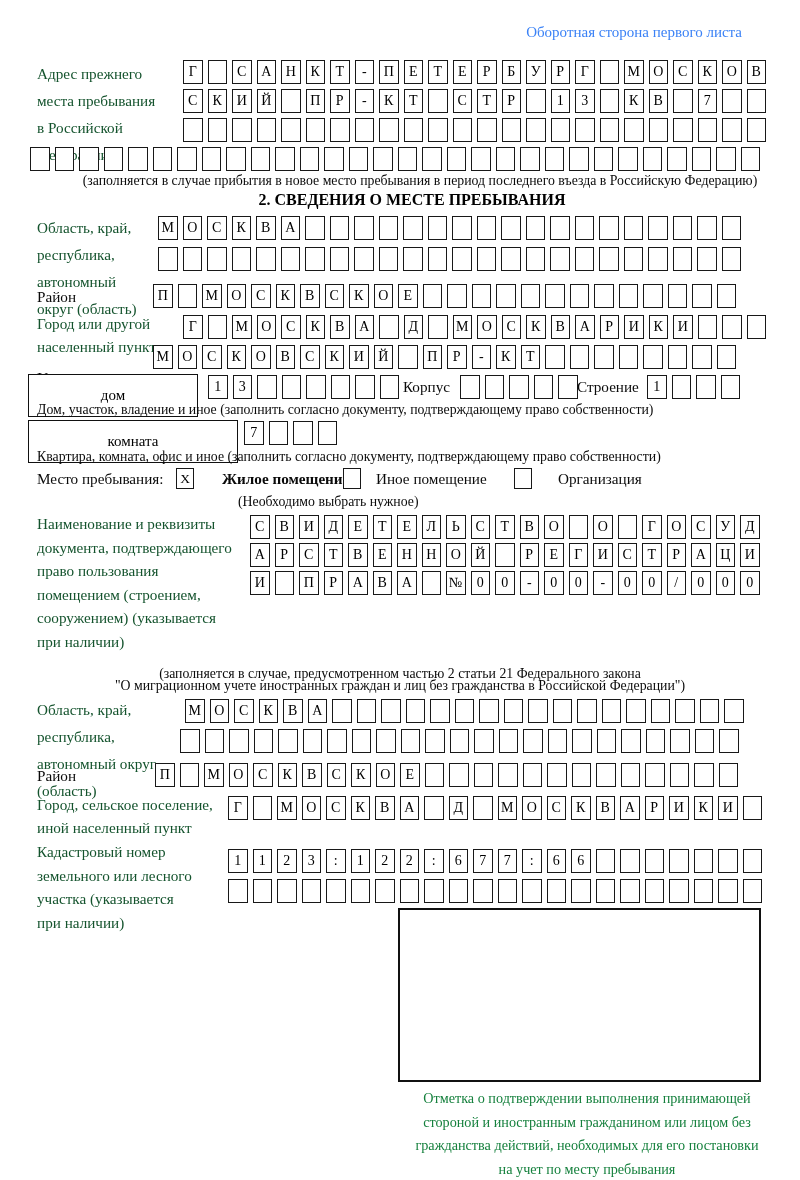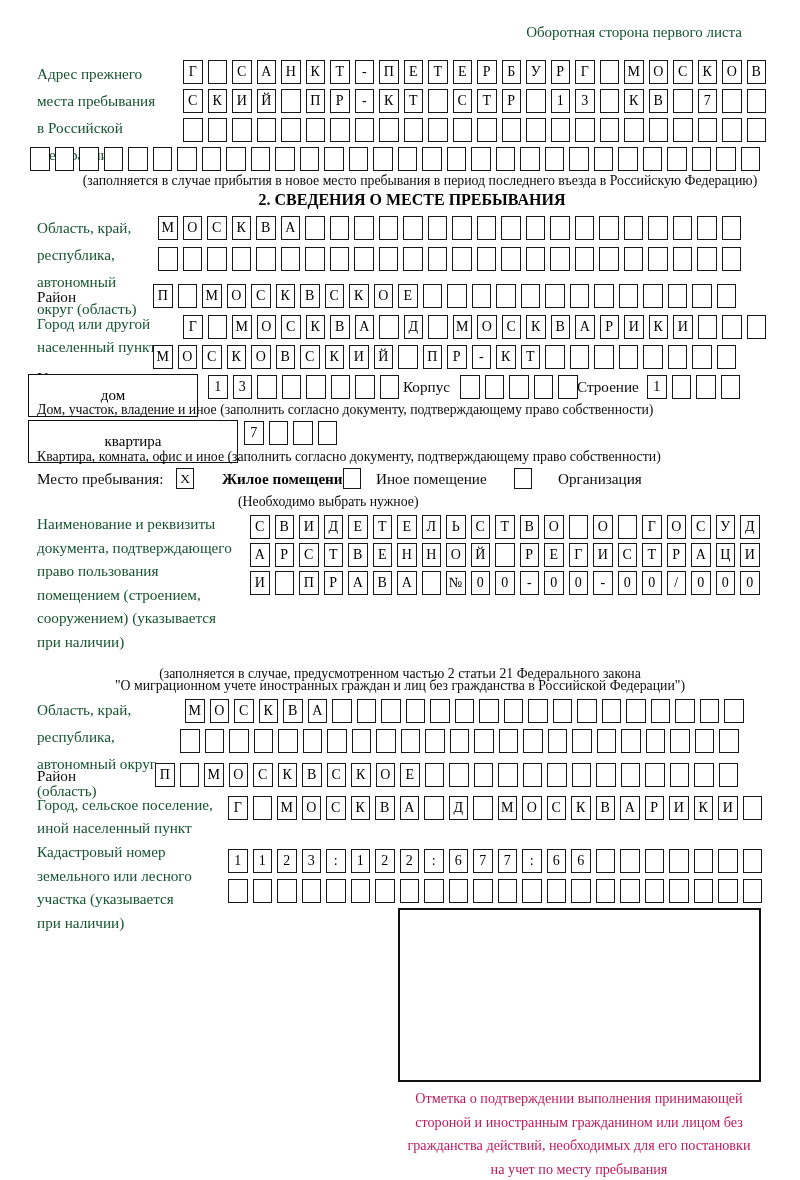--- a/index.html
+++ b/index.html
@@ -39,24 +39,24 @@
     display:flex;align-items:center;justify-content:center;
     font-size:13.5px;background:#fff;
   }
   .inline-label{position:absolute;font-size:15.2px;white-space:nowrap;color:#0a0a0a;}
 
   .stampbox{
     position:absolute;left:398px;top:908px;width:363px;height:174px;
     border:2.5px solid #111;background:#fff;box-sizing:border-box;
   }
   .caption{
-    position:absolute;left:390px;top:1087px;width:378px;
-    text-align:center;font-size:14.2px;line-height:23.5px;white-space:pre-line;color:#be185d;
+    position:absolute;left:398px;top:1087px;width:378px;
+    text-align:center;font-size:14.2px;line-height:23.5px;white-space:pre-line;color:#15803d;
   }
-  .hdr{position:absolute;top:24px;right:58px;font-size:15px;color:#14532d;}
+  .hdr{position:absolute;top:24px;right:58px;font-size:15px;color:#3b82f6;}
 </style>
 </head>
 <body>
 
 <div id="form">
 
   <div class="hdr">Оборотная сторона первого листа</div>
 
   <div class="label" style="top:60px;left:37px;">Адрес прежнего
 места пребывания
@@ -339,21 +339,21 @@
     </div>
   <div class="inline-label" style="top:378px;left:577px;text-align:right;">Строение</div>
   <div class="cellrow" style="top:375px;left:647px;">
       <span class="cell">1</span>
       <span class="cell"></span>
       <span class="cell"></span>
       <span class="cell"></span>
     </div>
   <div class="note" style="top:402px;left:37px;">Дом, участок, владение и иное (заполнить согласно документу, подтверждающему право собственности)</div>
 
-  <div class="labelbox" style="top:420px;left:28px;width:210px;">квартира</div>
+  <div class="labelbox" style="top:420px;left:28px;width:210px;">комната</div>
   <div class="cellrow" style="top:421px;left:244px;">
       <span class="cell">7</span>
       <span class="cell"></span>
       <span class="cell"></span>
       <span class="cell"></span>
     </div>
   <div class="note" style="top:449px;left:37px;">Квартира, комната, офис и иное (заполнить согласно документу, подтверждающему право собственности)</div>
 
   <div class="inline-label" style="top:470px;left:37px;">Место пребывания:</div>
   <div class="checkbox" style="top:468px;left:176px;">X</div>

